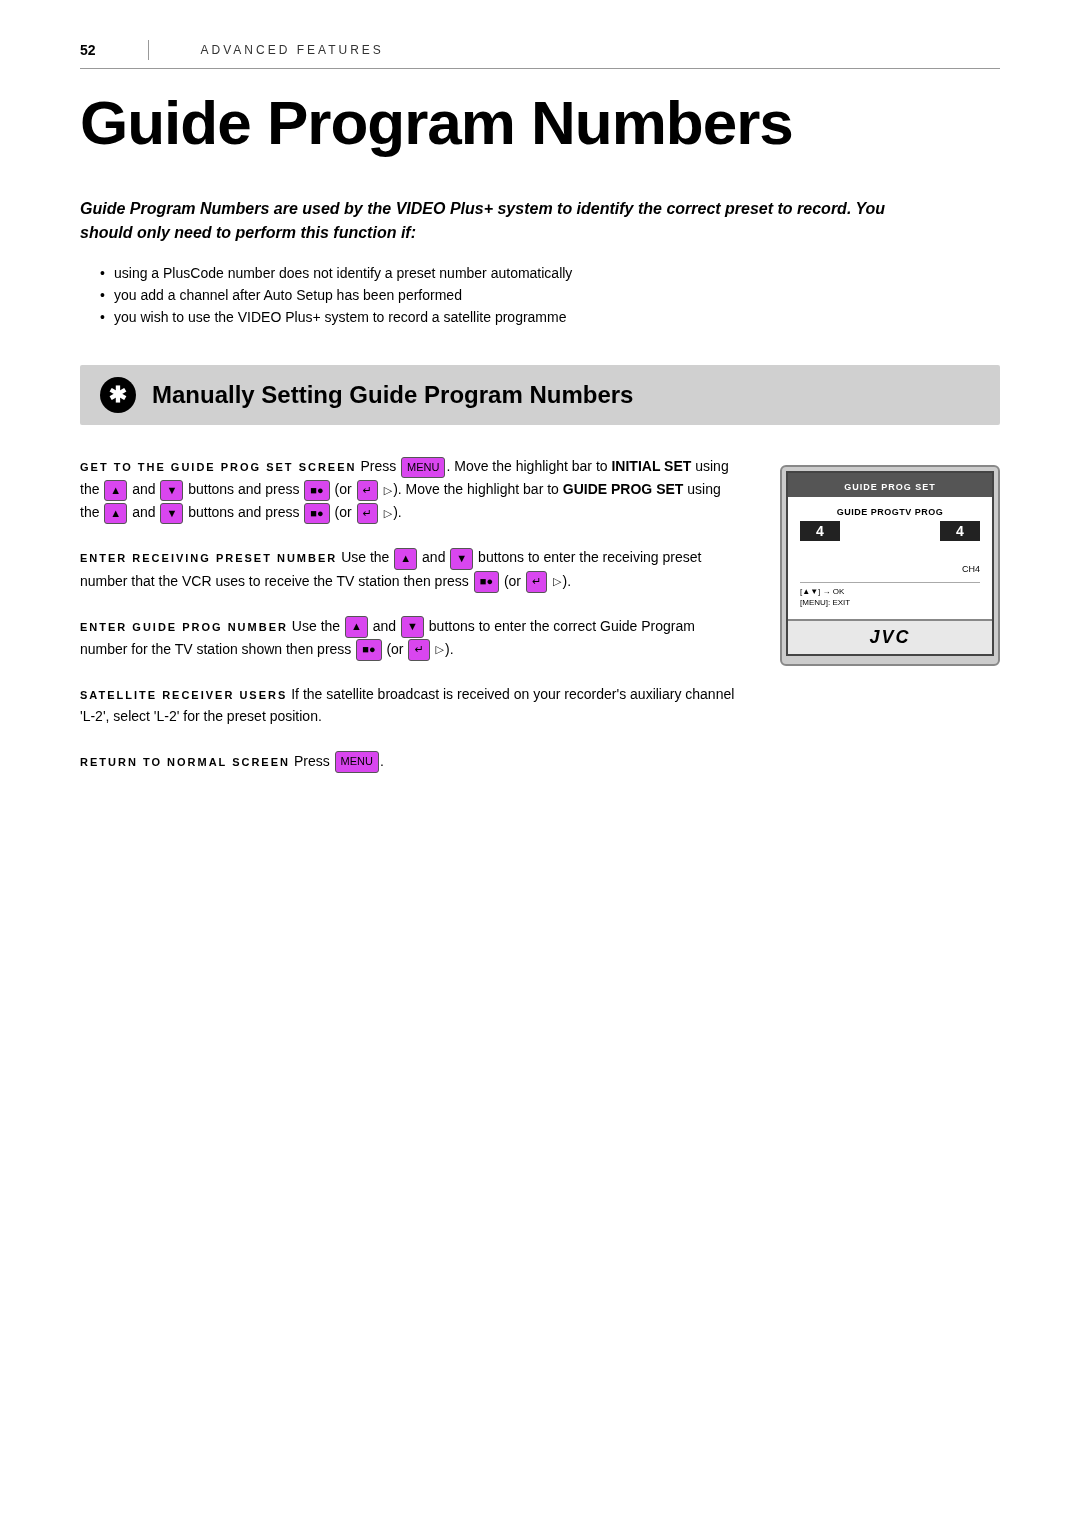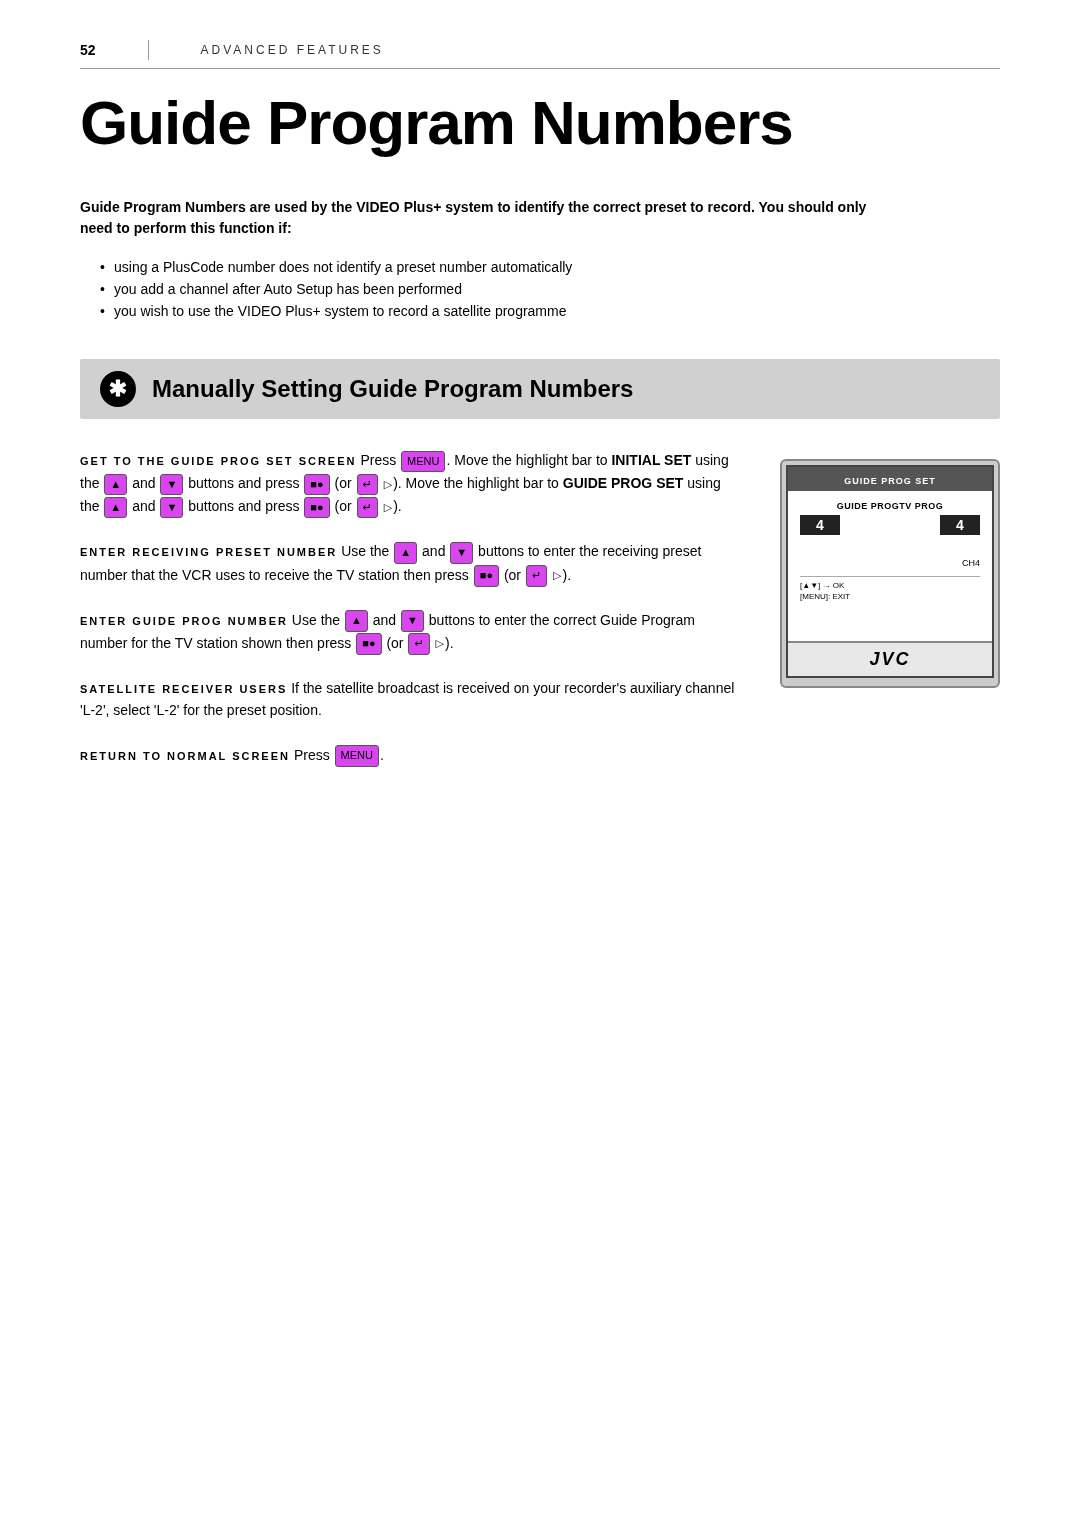--- a/index.html
+++ b/index.html
@@ -49,25 +49,26 @@
     .page-title {
       font-size: 62px;
       font-weight: 900;
       font-family: Arial Black, Arial, sans-serif;
       line-height: 1.1;
       margin-bottom: 40px;
       letter-spacing: -1px;
     }
 
     .intro-text {
-      font-size: 14px;
+      font-size: 16px;
       font-weight: bold;
       margin-bottom: 20px;
       line-height: 1.5;
       max-width: 820px;
+      font-style: italic;
     }
 
     .bullet-list {
       list-style: none;
       margin-bottom: 40px;
       padding-left: 20px;
     }
 
     .bullet-list li {
       font-size: 14px;
@@ -232,21 +233,20 @@
 
     .tv-brand {
       text-align: center;
       font-size: 18px;
       font-weight: bold;
       font-style: italic;
       padding: 6px;
       background: #e8e8e8;
       border-top: 2px solid #888;
       letter-spacing: 2px;
-      margin-top: 28px;
     }
 
     .tv-outer {
       border: 2px solid #888;
       border-radius: 6px;
       overflow: hidden;
       background: #ccc;
       padding: 4px 4px 8px 4px;
     }
 

